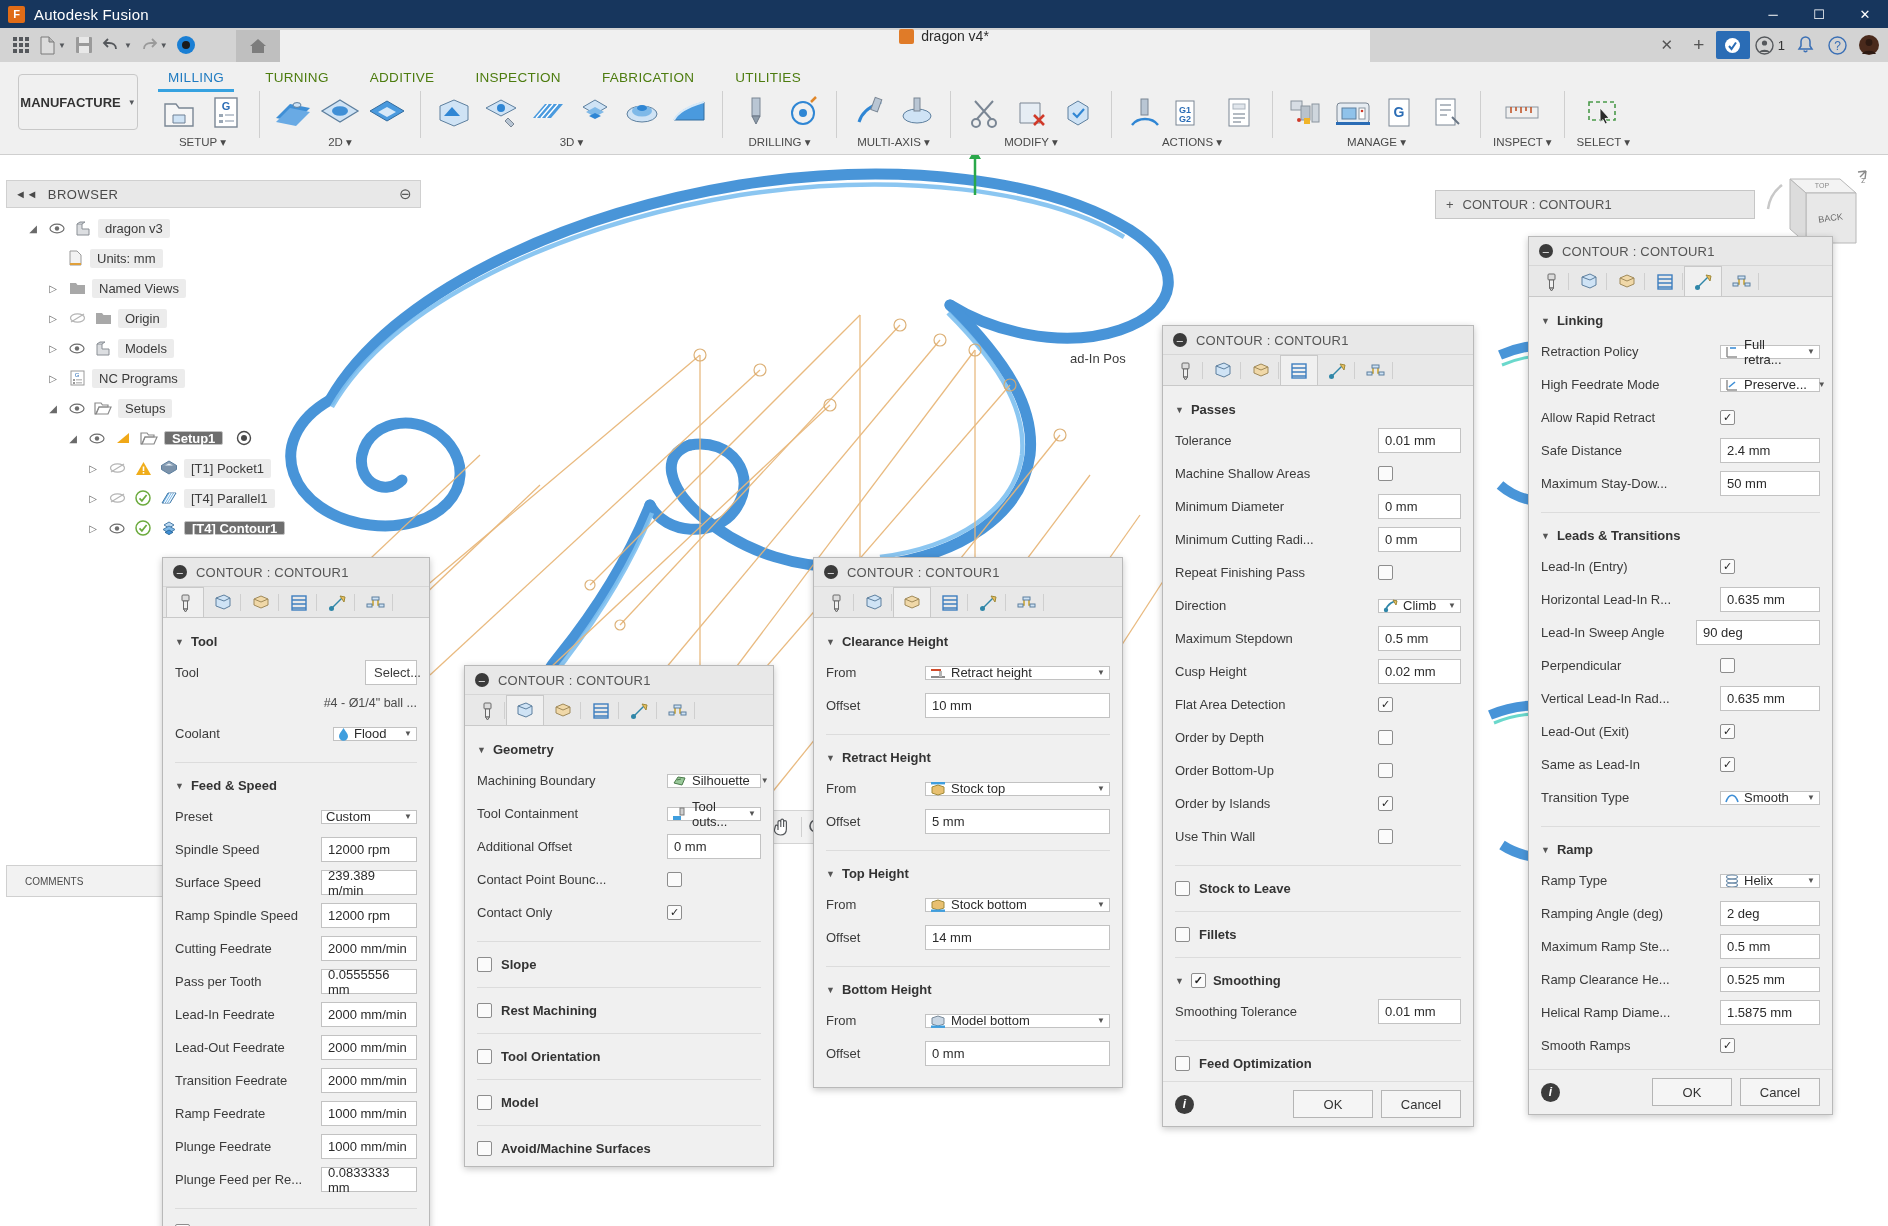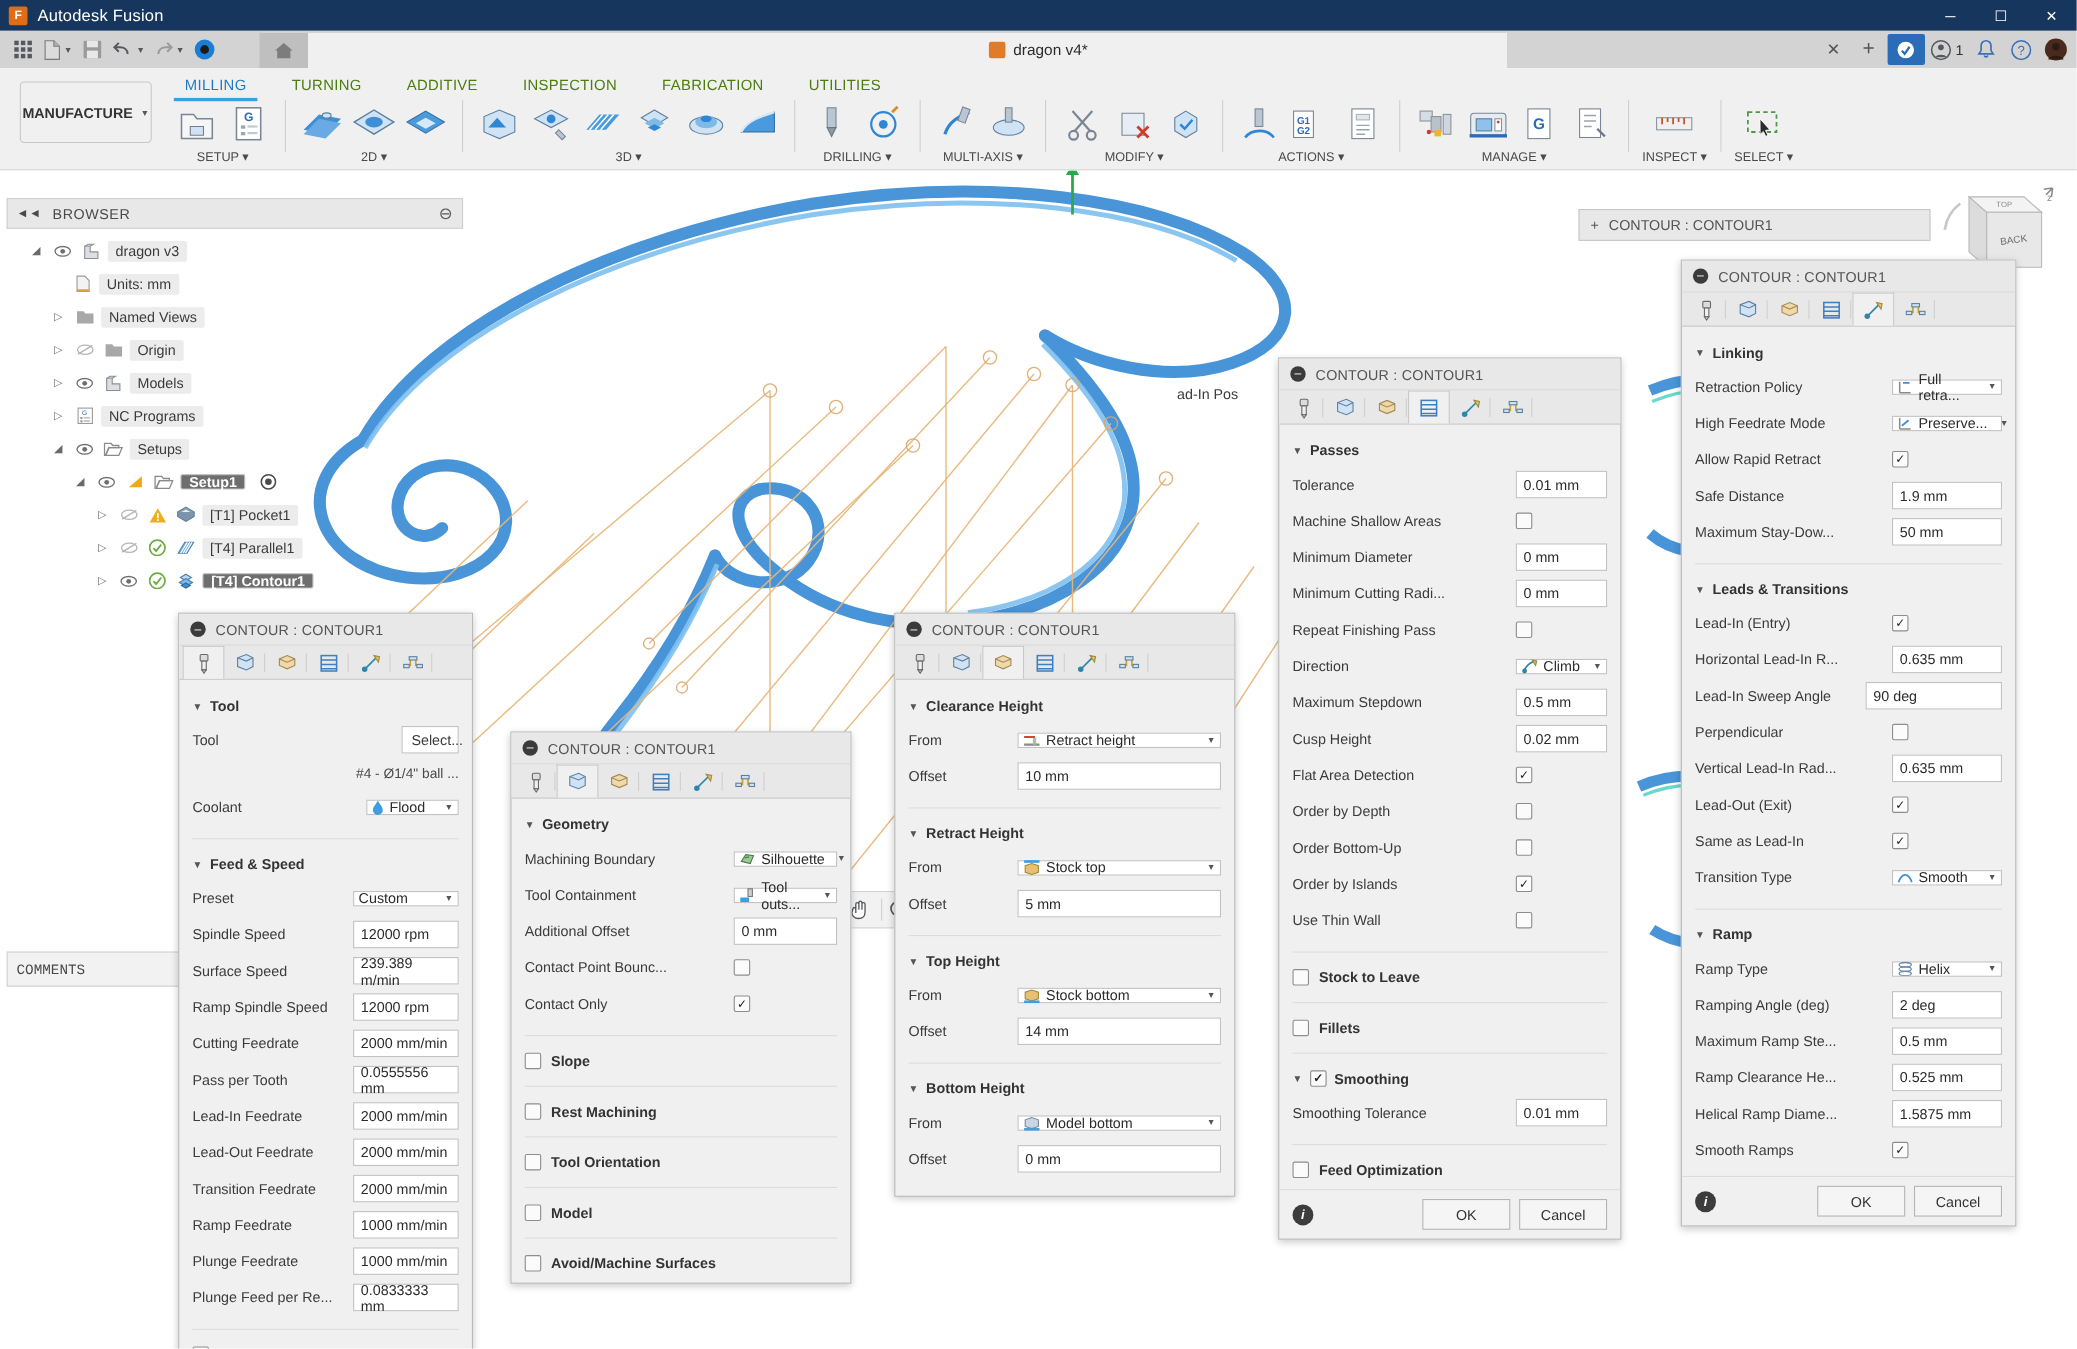--- a/index.html
+++ b/index.html
@@ -39,21 +39,21 @@
     height:30px; min-width:30px; display:flex; align-items:center; justify-content:center;
     padding:0 3px; color:#55585c;
   }
   .caret { font-size:8px; margin-left:2px; color:#55585c; }
   .grid3 { display:grid; grid-template-columns:repeat(3,4px); grid-template-rows:repeat(3,4px); gap:2px; }
   .grid3 i { background:#55585c; display:block; width:4px;height:4px; }
 
   
   #doctab {
     position:absolute; left:0; top:28px; width:1888px; height:34px;
-    display:flex; align-items:center; justify-content:center; pointer-events:none;
+    display:flex; align-items:flex-start; justify-content:center; pointer-events:none;
   }
   #doctab .inner { display:flex; align-items:center; gap:7px; pointer-events:auto; }
   #doctab .cube { width:15px;height:15px;background:#e07b28;border-radius:2px; }
   #doctab .name { font-size:14px; color:#2b2b2b; }
   #homebtn {
     position:absolute; left:236px; top:30px; width:44px;height:32px;
     background:#bfbfbf; display:flex;align-items:center;justify-content:center;
   }
   #tabwhite { position:absolute; left:280px; top:30px; width:1090px; height:32px; background:#f0f0f0; }
   #qatright { position:absolute; right:4px; top:28px; height:34px; display:flex; align-items:center; gap:2px; }
@@ -106,21 +106,21 @@
   .tree { padding-top:5px; }
   .trow { display:flex; align-items:center; height:30px; gap:4px; }
   .trow .tw { width:18px; text-align:center; color:#6a6a6a; font-size:10px; flex:none; }
   .trow .eye { width:22px; display:flex;align-items:center;justify-content:center; flex:none; }
   .trow .tic { width:22px; display:flex;align-items:center;justify-content:center; flex:none; }
   .trow .lbl { background:#ececec; padding:2px 7px; border-radius:2px; color:#3b3b3b; white-space:nowrap; }
   .trow .lbl.sel { background:#6e6e6e; color:#ffffff; font-weight:bold; }
   #comments {
     position:absolute; left:6px; top:865px; width:216px; height:32px;
     border:1px solid #d0d0d0; background:#f2f2f2;
-    display:flex; align-items:center; padding-left:8px; font-size:13px; color:#4a4a4a;font-family:Liberation Mono, monospace;
+    display:flex; align-items:center; padding-left:18px; font-size:10px; color:#4a4a4a;
   }
 
   
   .dlg {
     position:absolute; background:#f0f0f0; border:1px solid #b9b9b9;
     box-shadow:0 2px 7px rgba(0,0,0,.22); font-size:13px;
   }
   .dlg .dtitle {
     height:29px; background:#e8e8e8; border-bottom:1px solid #d6d6d6;
     display:flex; align-items:center; padding-left:10px; gap:9px;
@@ -1588,21 +1588,21 @@
         </span>
       </div>
       <div class="row">
         <span class="lab">Allow Rapid Retract</span>
         <span class="ctl" style="width:100px;">
           <span class="cb">✓</span>
         </span>
       </div>
       <div class="row">
         <span class="lab">Safe Distance</span>
-        <span class="ctl inp" style="width:100px;">1.9 mm</span>
+        <span class="ctl inp" style="width:100px;">2.4 mm</span>
       </div>
       <div class="row">
         <span class="lab">Maximum Stay-Dow...</span>
         <span class="ctl inp" style="width:100px;">50 mm</span>
       </div>
     </div>
     <div class="divider"></div>
 
     <div class="sect">
       <div class="sect-h">

